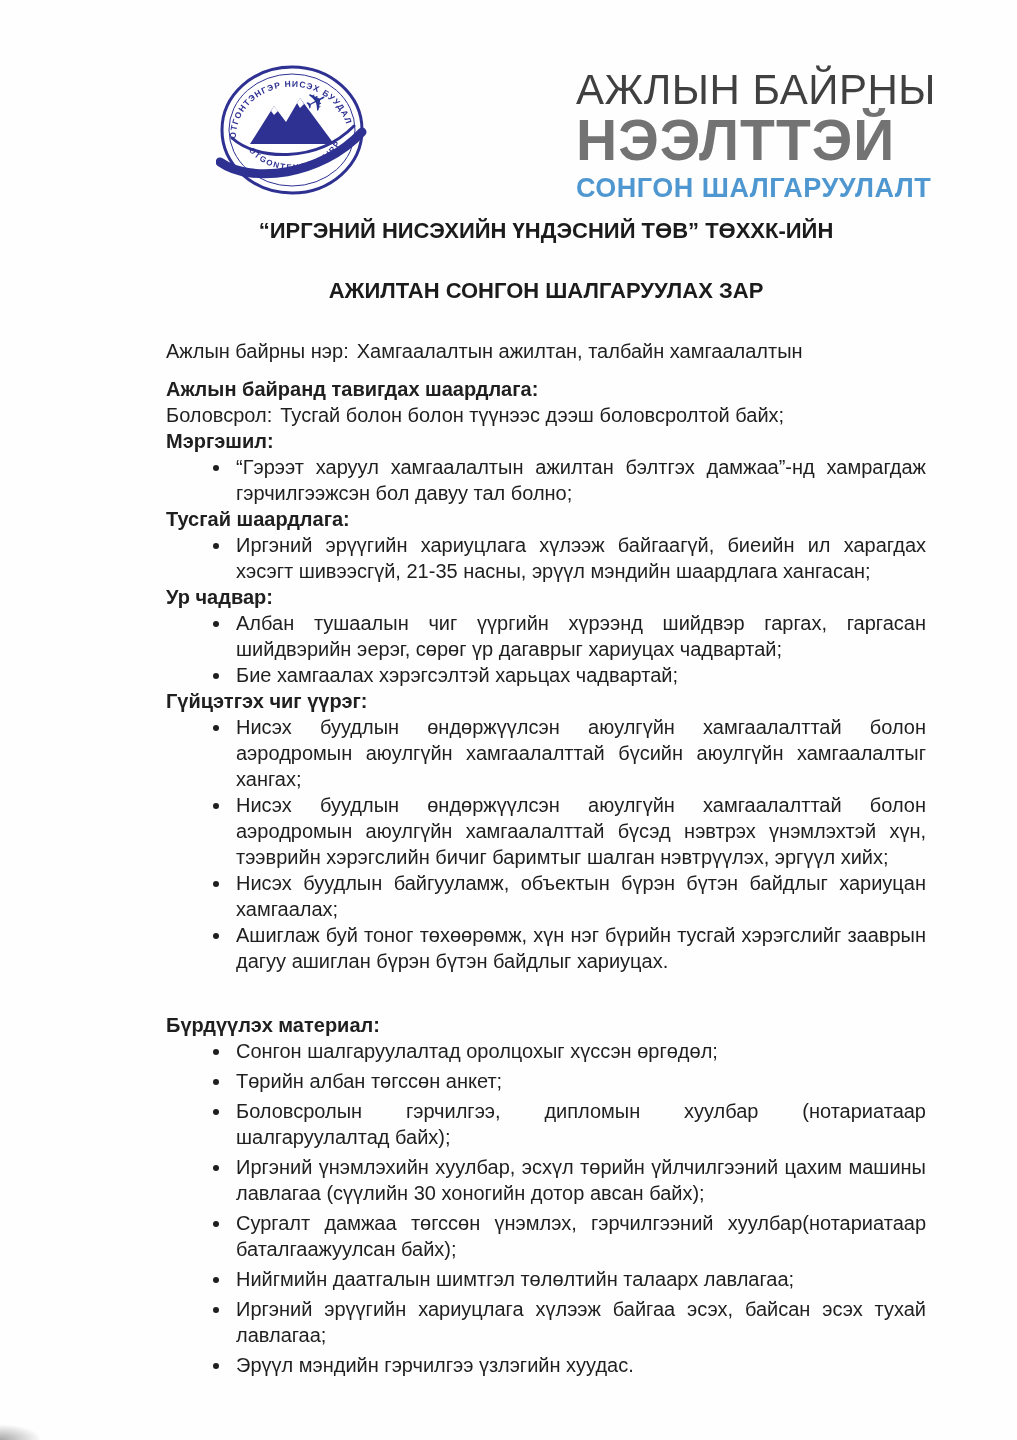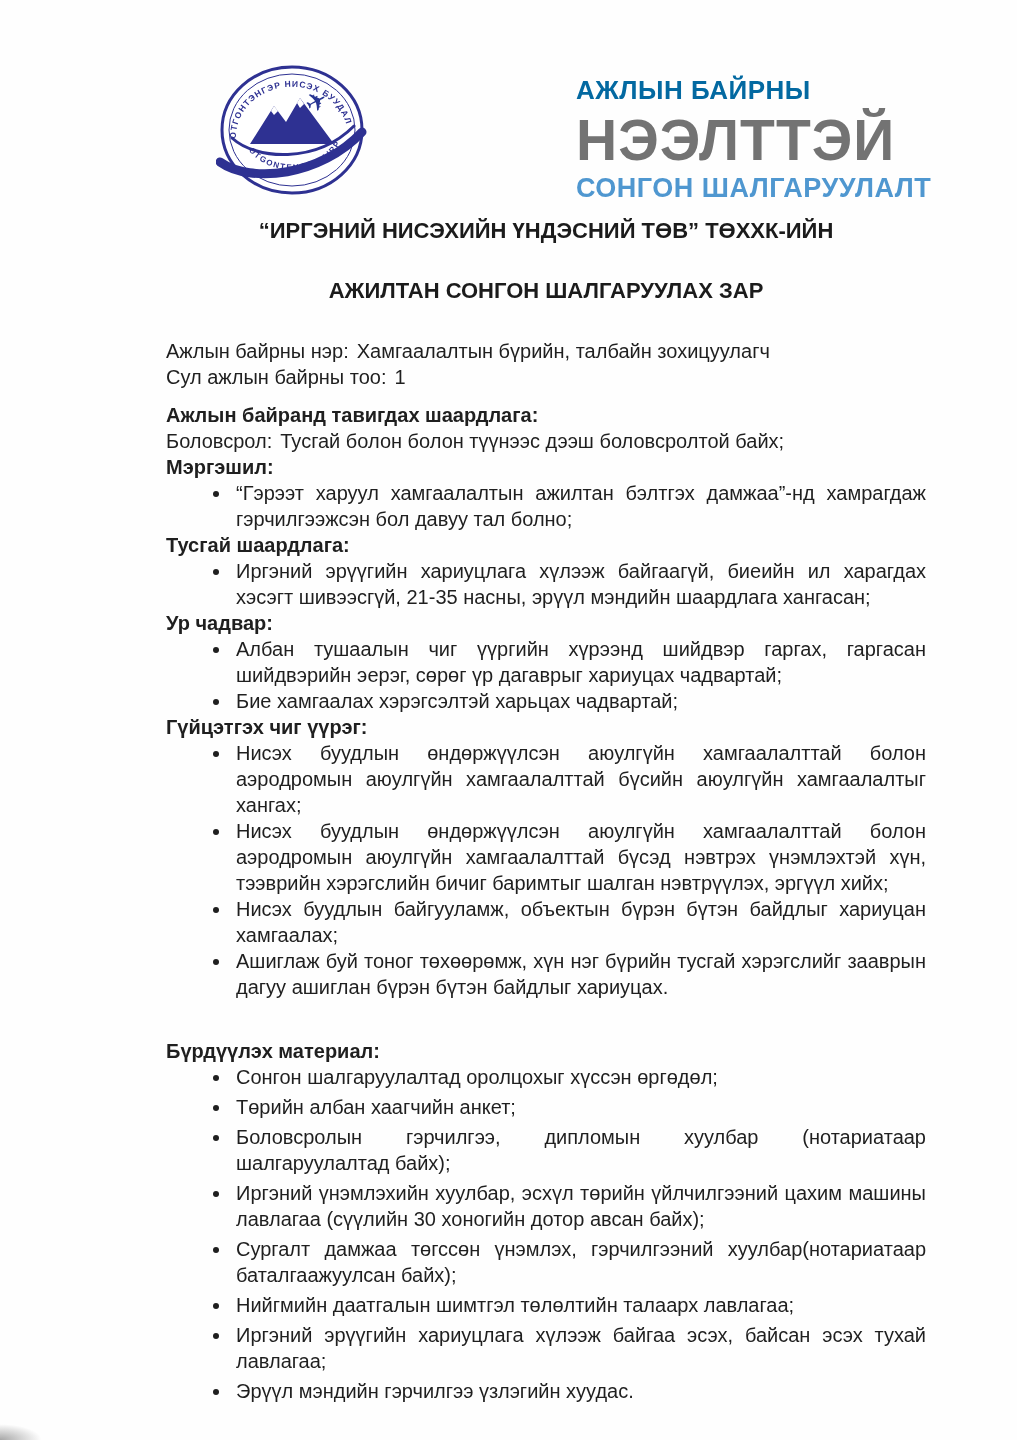--- a/index.html
+++ b/index.html
@@ -10,21 +10,21 @@
     color: #1f1f1f;
     position: relative;
     overflow: hidden;
   }
   .page { width: 1017px; height: 1440px; background: #fefefe; position: relative; }
 
   
   .doc-header { position: absolute; top: 0; left: 0; width: 100%; height: 210px; }
   .logo { position: absolute; left: 216px; top: 64px; width: 152px; height: 134px; }
   .banner { position: absolute; left: 576px; top: 70px; text-align: left; white-space: nowrap; }
-  .banner-l1 { font-size: 26px; font-weight: 700; color: #0369a1; letter-spacing: 0.5px; line-height: 40px; }
+  .banner-l1 { font-size: 42px; font-weight: 400; color: #404040; letter-spacing: 0.5px; line-height: 40px; }
   .banner-l2 { font-size: 57px; font-weight: 700; color: #737373; letter-spacing: 1px; line-height: 60px; }
   .banner-l3 { font-size: 27px; font-weight: 700; color: #4f97d0; letter-spacing: 0.5px; line-height: 36px; }
 
   
   .content { position: absolute; left: 166px; top: 210px; width: 760px; font-size: 20px; line-height: 26px; }
 
   .title { text-align: center; font-weight: 700; font-size: 22px; line-height: 30px; margin-top: 6px; margin-bottom: 32px; color: #1b1b1b; }
 
   .kv { line-height: 26px; }
   .kv .label { font-weight: 400; }
@@ -84,24 +84,21 @@
 
   <main class="content">
 
     <h1 class="title">
       <span>“ИРГЭНИЙ НИСЭХИЙН ҮНДЭСНИЙ ТӨВ” ТӨХХК-ИЙН</span><br>
       <br>
       <span>АЖИЛТАН СОНГОН ШАЛГАРУУЛАХ ЗАР</span>
     </h1>
 
     <div class="kv">
-      <span class="label">Ажлын байрны нэр:</span><span class="value">Хамгаалалтын бүрийн, талбайн зохицуулагч</span>
-    </div>
-    <div class="kv">
-      <span class="label">Сул ажлын байрны тоо:</span><span class="value">1</span>
+      <span class="label">Ажлын байрны нэр:</span><span class="value">Хамгаалалтын ажилтан, талбайн хамгаалалтын</span>
     </div>
 
     <div class="heading sp-before-sm">Ажлын байранд тавигдах шаардлага:</div>
 
     <div class="kv">
       <span class="label">Боловсрол:</span><span class="value">Тусгай болон болон түүнээс дээш боловсролтой байх;</span>
     </div>
 
     <div class="heading">Мэргэшил:</div>
     <ul class="bullets">
@@ -128,21 +125,21 @@
     <li>Нисэх буудлын өндөржүүлсэн аюулгүйн хамгаалалттай болон аэродромын аюулгүйн хамгаалалттай бүсийн аюулгүйн хамгаалалтыг хангах;</li>
         <li>Нисэх буудлын өндөржүүлсэн аюулгүйн хамгаалалттай болон аэродромын аюулгүйн хамгаалалттай бүсэд нэвтрэх үнэмлэхтэй хүн, тээврийн хэрэгслийн бичиг баримтыг шалган нэвтрүүлэх, эргүүл хийх;</li>
         <li>Нисэх буудлын байгууламж, объектын бүрэн бүтэн байдлыг хариуцан хамгаалах;</li>
         <li>Ашиглаж буй тоног төхөөрөмж, хүн нэг бүрийн тусгай хэрэгслийг зааврын дагуу ашиглан бүрэн бүтэн байдлыг хариуцах.</li>
       </ul>
 
     <div class="heading sp-before-lg">Бүрдүүлэх материал:</div>
     <ul class="bullets spaced">
 
     <li>Сонгон шалгаруулалтад оролцохыг хүссэн өргөдөл;</li>
-        <li>Төрийн албан хаагчийн анкет;</li>
+        <li>Төрийн албан төгссөн анкет;</li>
         <li>Боловсролын гэрчилгээ, дипломын хуулбар (нотариатаар шалгаруулалтад байх);</li>
         <li>Иргэний үнэмлэхийн хуулбар, эсхүл төрийн үйлчилгээний цахим машины лавлагаа (сүүлийн 30 хоногийн дотор авсан байх);</li>
         <li>Сургалт дамжаа төгссөн үнэмлэх, гэрчилгээний хуулбар(нотариатаар баталгаажуулсан байх);</li>
         <li>Нийгмийн даатгалын шимтгэл төлөлтийн талаарх лавлагаа;</li>
         <li>Иргэний эрүүгийн хариуцлага хүлээж байгаа эсэх, байсан эсэх тухай лавлагаа;</li>
         <li>Эрүүл мэндийн гэрчилгээ үзлэгийн хуудас.</li>
       </ul>
 
   </main>
 

